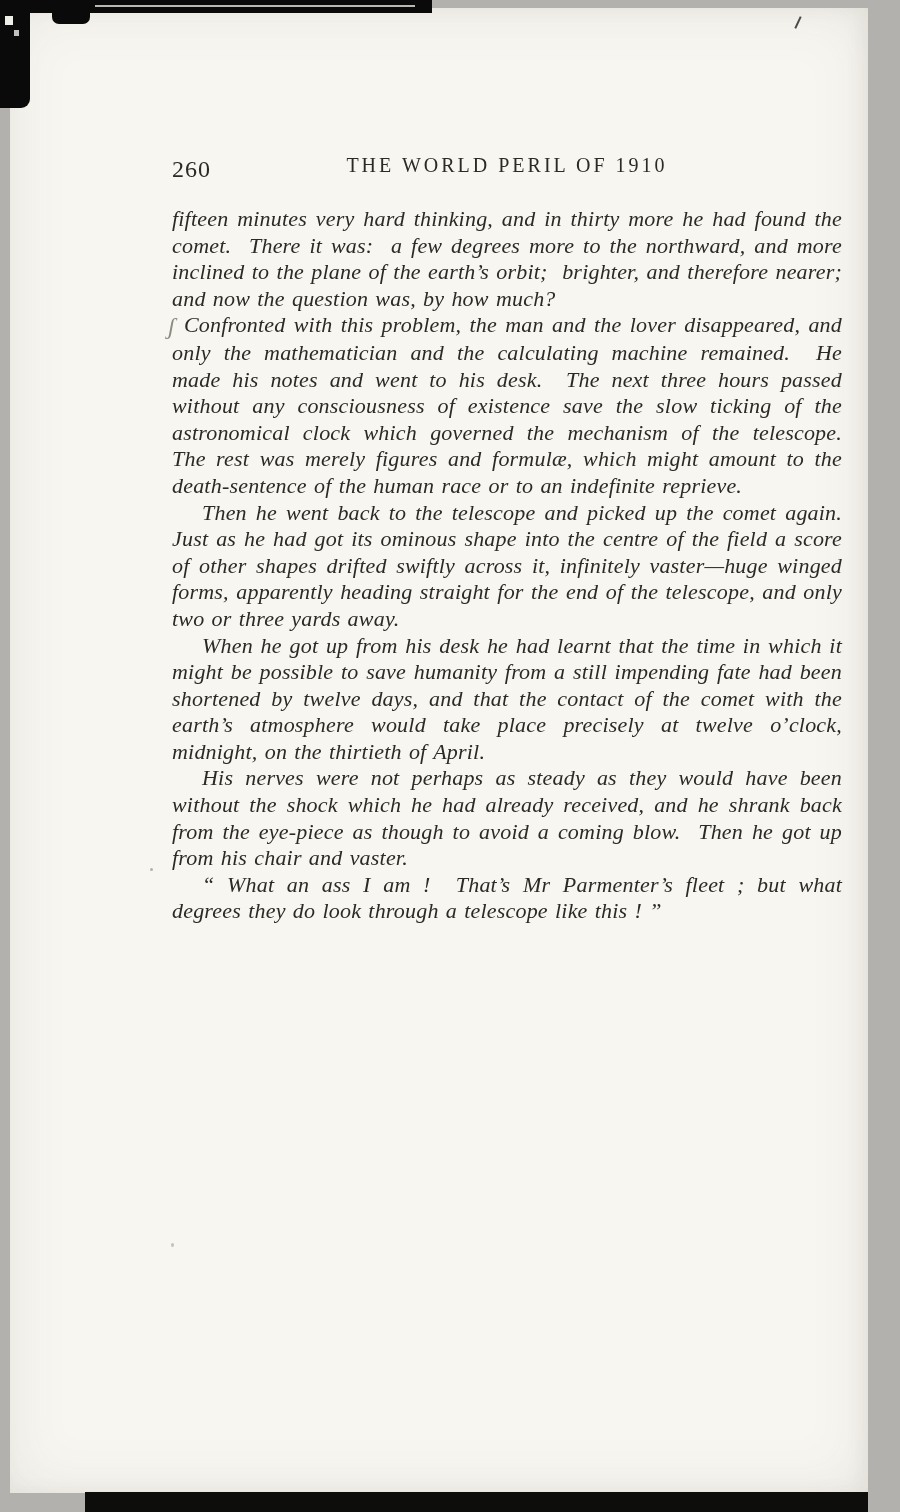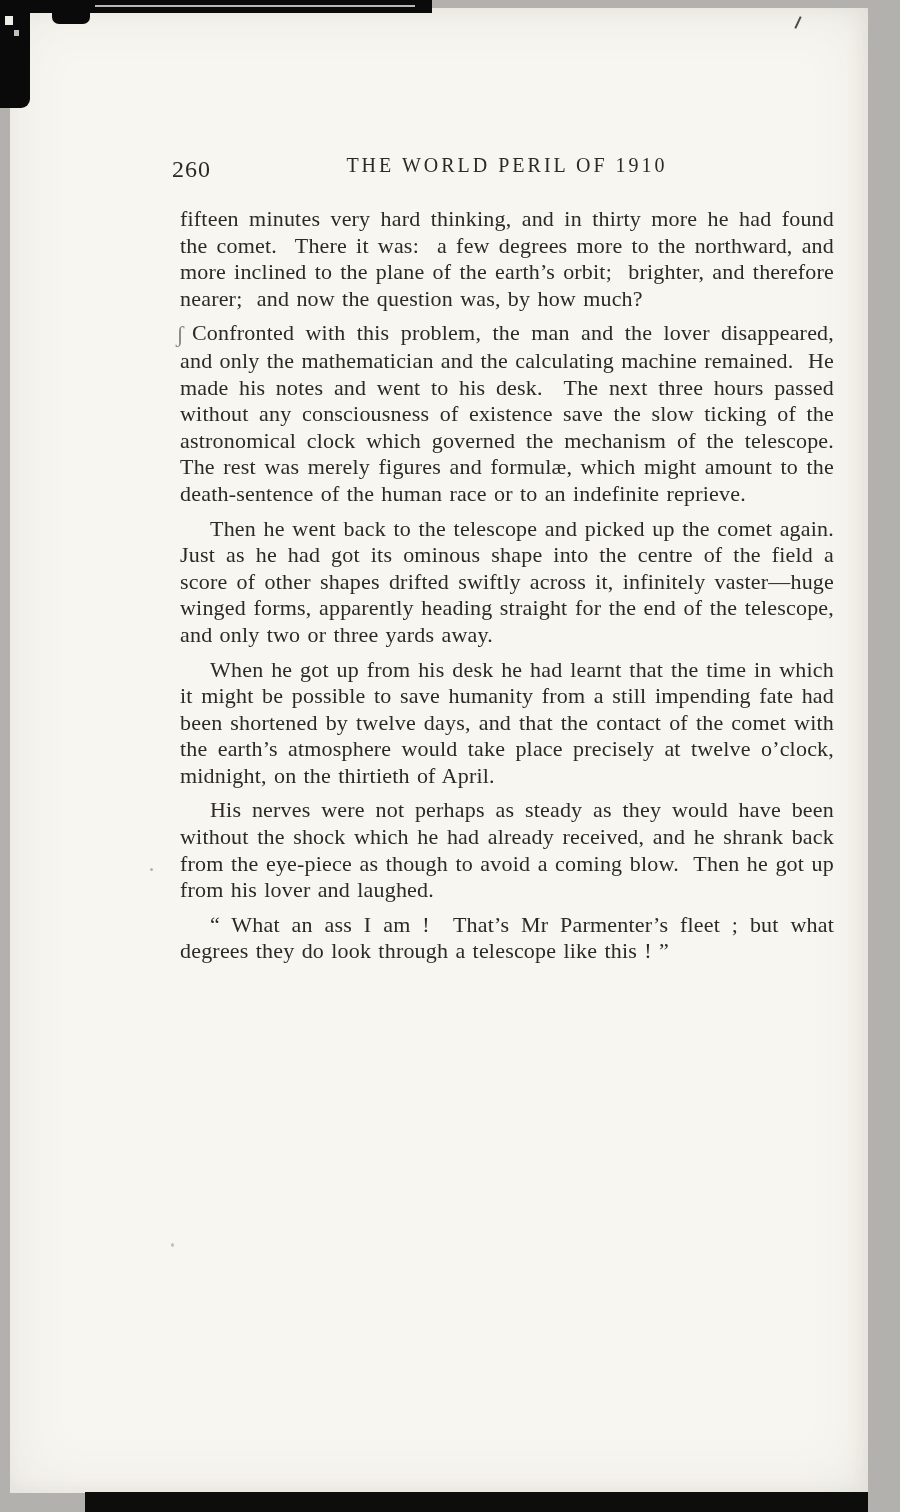--- a/index.html
+++ b/index.html
@@ -47,27 +47,28 @@
     letter-spacing: 1px;
   }
   .running-title {
     display: block;
     text-align: center;
     font-size: 20px;
     letter-spacing: 3px;
     white-space: nowrap;
   }
   .text-block p {
-    margin: 8px;
+    margin: 0;
     padding: 0;
     font-size: 22px;
     line-height: 26.6px;
     text-align: justify;
     letter-spacing: 0.2px;
     word-spacing: 1.5px;
+    font-style: italic;
   }
   .text-block p span.body-text { white-space: pre-wrap; }
   .text-block p.indent { text-indent: 30px; }
   .pencil-mark {
     display: inline-block;
     width: 16px;
     margin-left: -4px;
     color: #8e8b81;
     font-size: 24px;
     vertical-align: -2px;
@@ -125,21 +126,21 @@
       <div class="page-header">
         <span class="page-number">260</span>
         <span class="running-title">THE WORLD PERIL OF 1910</span>
       </div>
 
       <div class="text-block">
         <p><span class="body-text">fifteen minutes very hard thinking, and in thirty more he had found the comet.  There it was:  a few degrees more to the northward, and more inclined to the plane of the earth’s orbit;  brighter, and therefore nearer;  and now the question was, by how much?</span></p>
         <p><span class="pencil-mark">ʃ</span><span class="body-text">Confronted with this problem, the man and the lover disappeared, and only the mathematician and the calculating machine remained.  He made his notes and went to his desk.  The next three hours passed without any consciousness of existence save the slow ticking of the astronomical clock which governed the mechanism of the telescope.  The rest was merely figures and formulæ, which might amount to the death-sentence of the human race or to an indefinite reprieve.</span></p>
         <p class="indent"><span class="body-text">Then he went back to the telescope and picked up the comet again.  Just as he had got its ominous shape into the centre of the field a score of other shapes drifted swiftly across it, infinitely vaster—huge winged forms, apparently heading straight for the end of the telescope, and only two or three yards away.</span></p>
         <p class="indent"><span class="body-text">When he got up from his desk he had learnt that the time in which it might be possible to save humanity from a still impending fate had been shortened by twelve days, and that the contact of the comet with the earth’s atmosphere would take place precisely at twelve o’clock, midnight, on the thirtieth of April.</span></p>
-        <p class="indent"><span class="body-text">His nerves were not perhaps as steady as they would have been without the shock which he had already received, and he shrank back from the eye-piece as though to avoid a coming blow.  Then he got up from his lover and laughed.</span></p>
+        <p class="indent"><span class="body-text">His nerves were not perhaps as steady as they would have been without the shock which he had already received, and he shrank back from the eye-piece as though to avoid a coming blow.  Then he got up from his chair and vaster.</span></p>
         <p class="indent"><span class="body-text">“ What an ass I am !  That’s Mr Parmenter’s fleet ; but what degrees they do look through a telescope like this ! ”</span></p>
       </div>
 
     </div>
   </div>
 
   <div class="artifact top-bar">
     <div class="artifact top-dash-1"></div>
     <div class="artifact top-dash-2"></div>
     <div class="artifact top-bar-highlight"></div>

